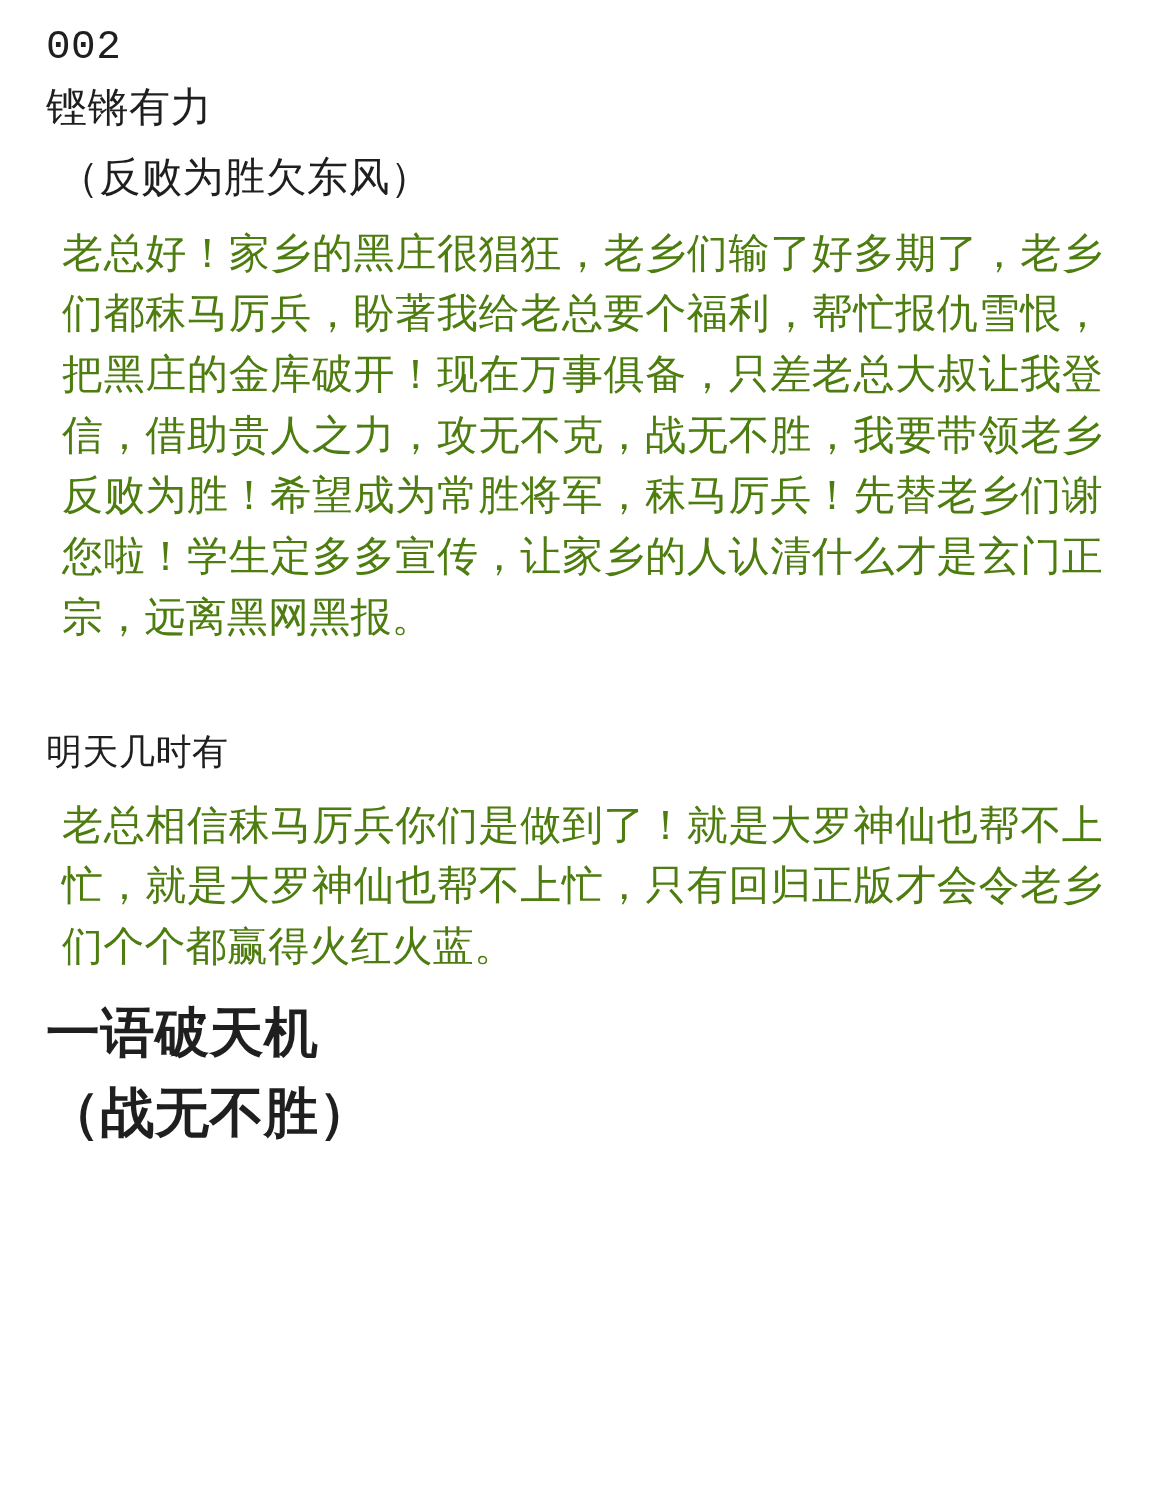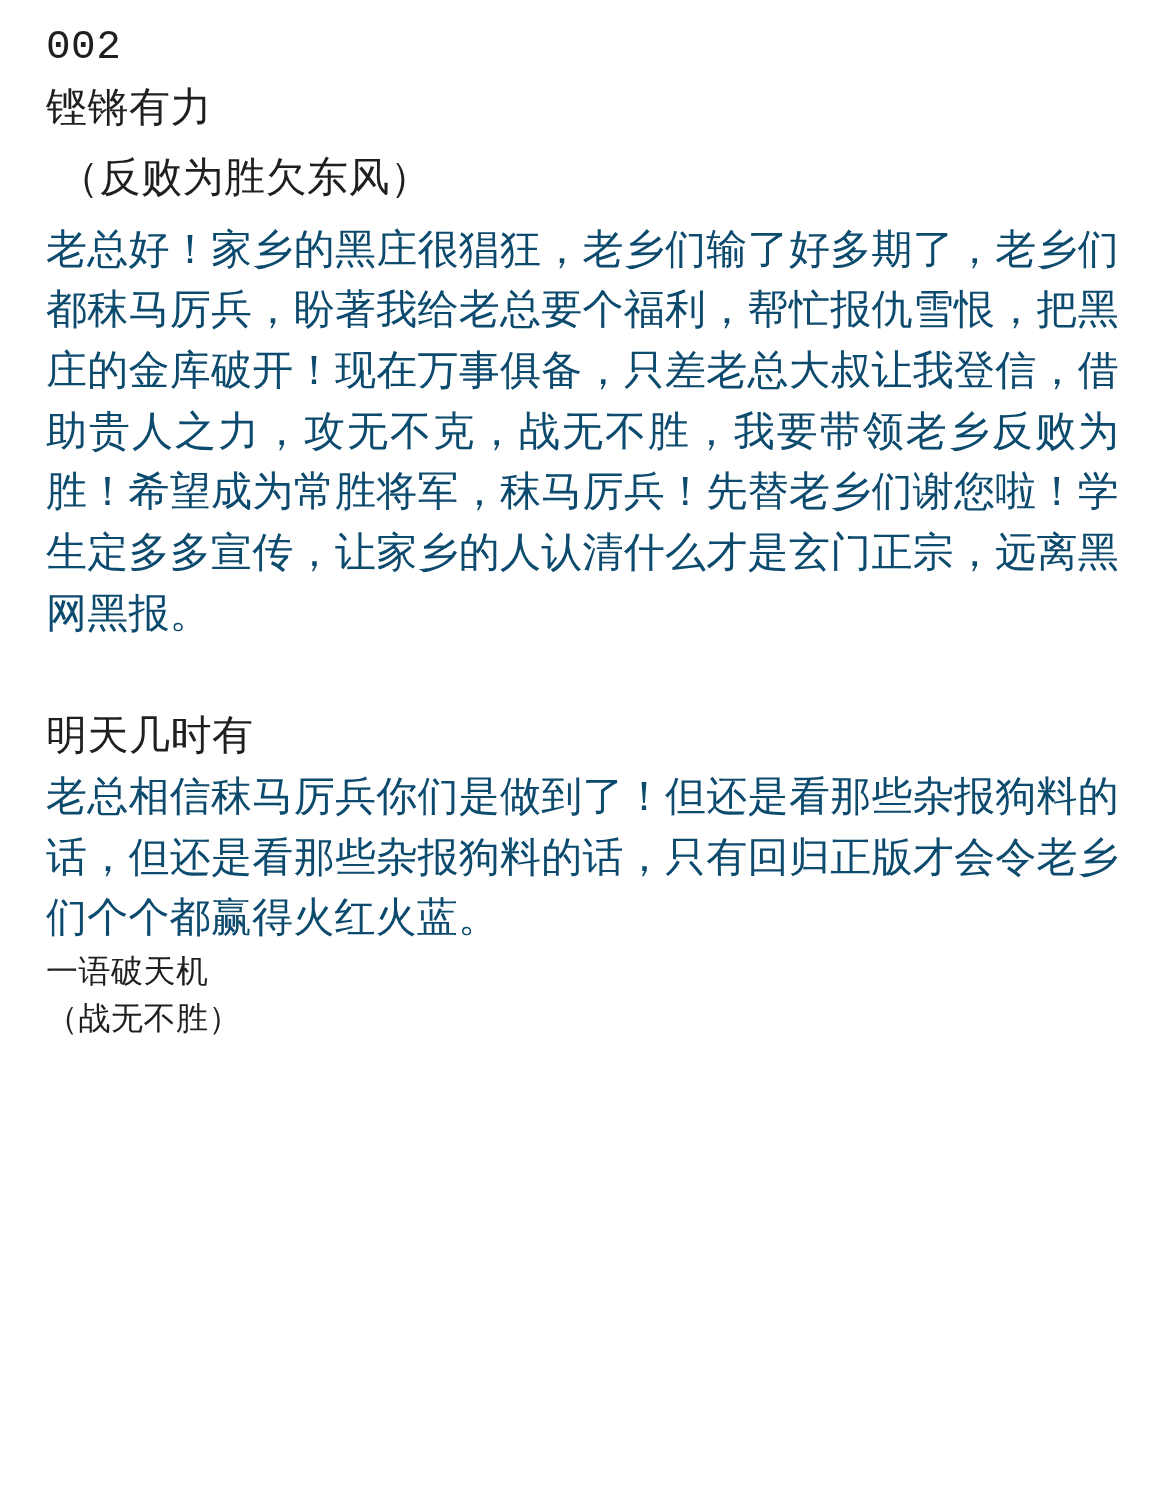--- a/index.html
+++ b/index.html
@@ -42,63 +42,63 @@
     font-size: 41px;
     line-height: 1.42;
     color: #1f1f1f;
     margin: 12px;
     font-weight: 400;
     letter-spacing: 0.5px;
   }
   .body-text {
     font-size: 41px;
     line-height: 1.48;
-    color: #0c4a6e;
-    margin: 0;
+    color: #4d7c0f;
+    margin: 16px;
     font-weight: 400;
     text-align: justify;
     text-justify: inter-character;
     letter-spacing: 0.2px;
   }
   .spacer {
     height: 62px;
   }
   .section-title {
-    font-size: 41px;
+    font-size: 36px;
     line-height: 1.48;
     color: #1f1f1f;
     margin: 0;
     font-weight: 400;
     letter-spacing: 0.5px;
   }
   .closing-line {
-    font-size: 32px;
+    font-size: 54px;
     line-height: 1.48;
     color: #1f1f1f;
     margin: 0;
-    font-weight: 400;
+    font-weight: 700;
     letter-spacing: 0.5px;
   }
 </style>
 </head>
 <body>
 
 <div class="page">
 
   <p class="doc-id">002</p>
 
   <p class="heading">铿锵有力</p>
 
   <p class="subheading">（反败为胜欠东风）</p>
 
   <p class="body-text">老总好！家乡的黑庄很猖狂，老乡们输了好多期了，老乡们都秣马厉兵，盼著我给老总要个福利，帮忙报仇雪恨，把黑庄的金库破开！现在万事俱备，只差老总大叔让我登信，借助贵人之力，攻无不克，战无不胜，我要带领老乡反败为胜！希望成为常胜将军，秣马厉兵！先替老乡们谢您啦！学生定多多宣传，让家乡的人认清什么才是玄门正宗，远离黑网黑报。</p>
 
   <div class="spacer"></div>
 
   <p class="section-title">明天几时有</p>
 
-  <p class="body-text">老总相信秣马厉兵你们是做到了！但还是看那些杂报狗料的话，但还是看那些杂报狗料的话，只有回归正版才会令老乡们个个都赢得火红火蓝。</p>
+  <p class="body-text">老总相信秣马厉兵你们是做到了！就是大罗神仙也帮不上忙，就是大罗神仙也帮不上忙，只有回归正版才会令老乡们个个都赢得火红火蓝。</p>
 
   <p class="closing-line">一语破天机</p>
 
   <p class="closing-line">（战无不胜）</p>
 
 </div>
 
 </body></html>

